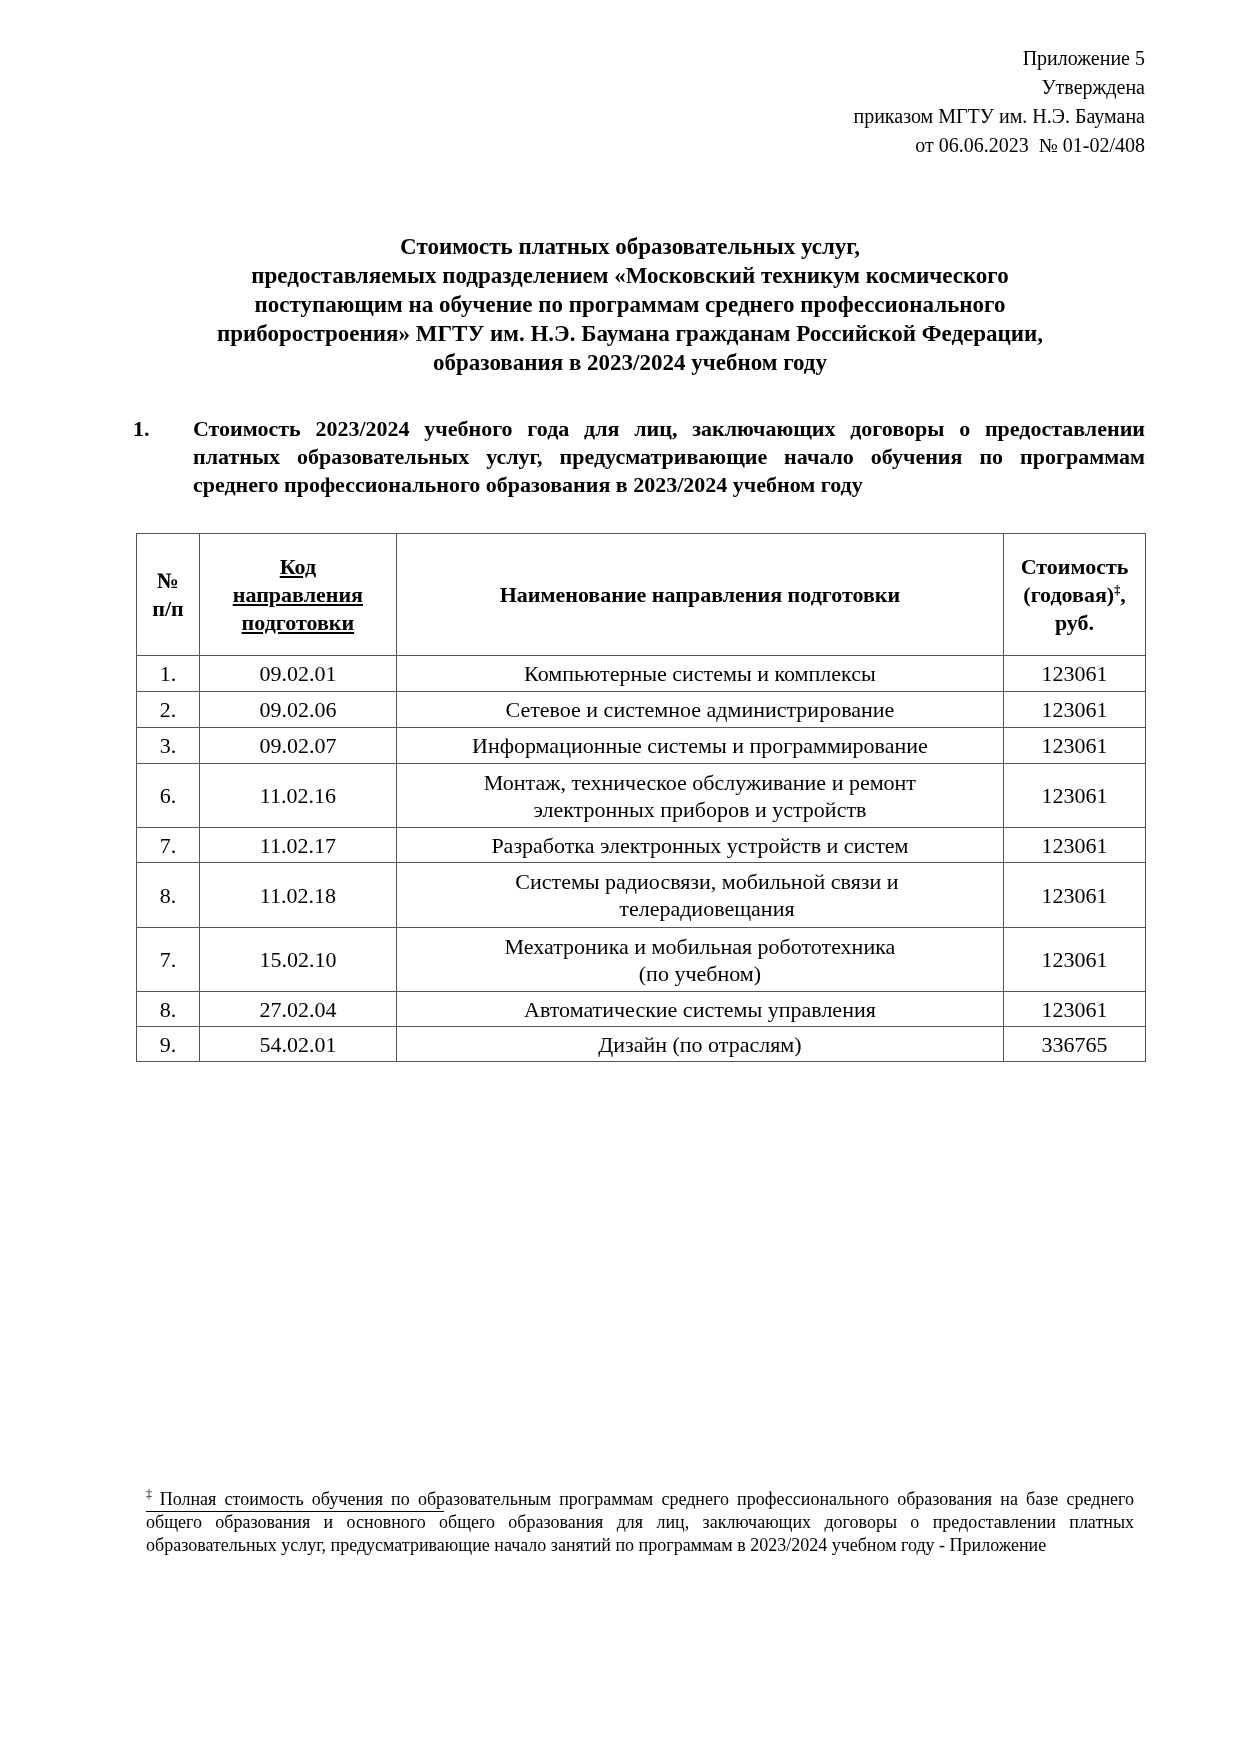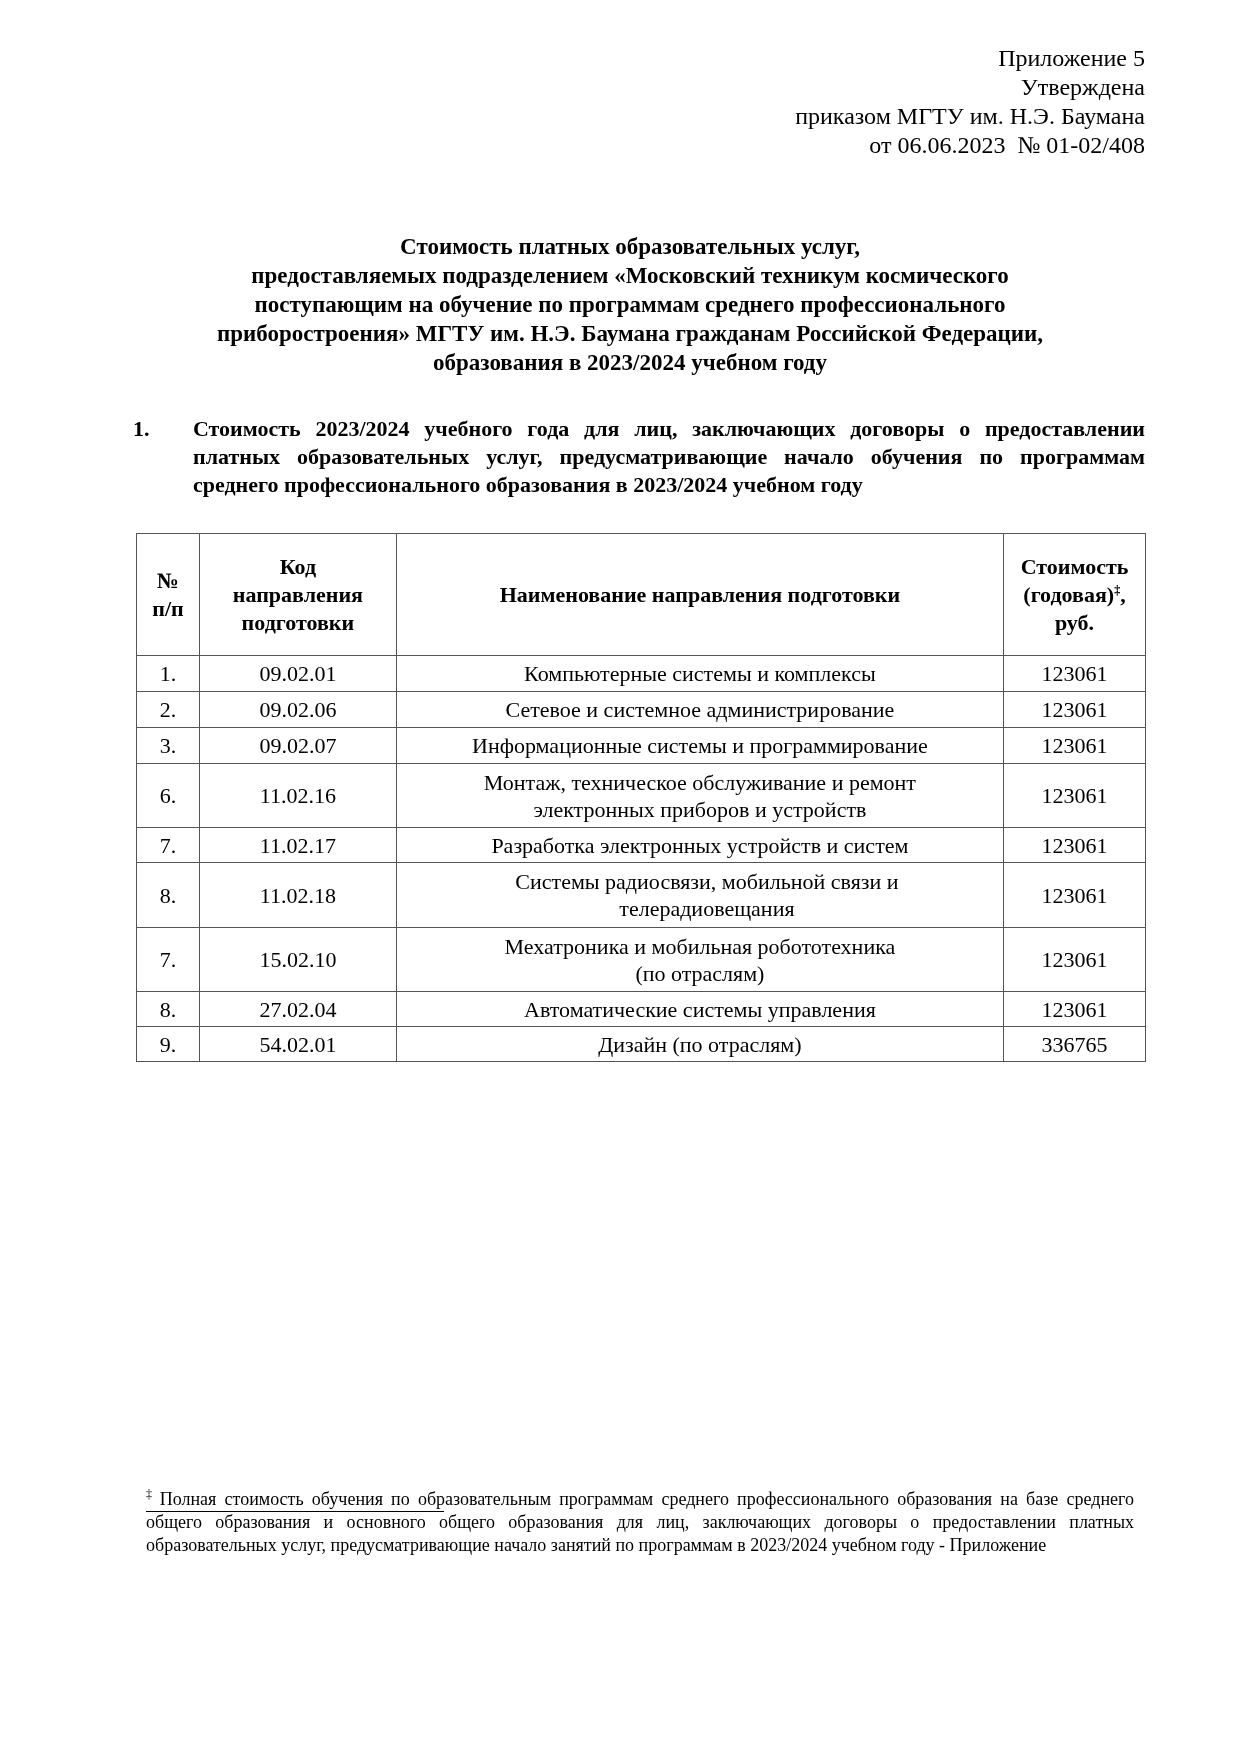--- a/index.html
+++ b/index.html
@@ -1,34 +1,34 @@
 <!DOCTYPE html>
 <html><head>
 <meta charset="utf-8">
 <style>
   html, body { margin: 0; padding: 0; background: #ffffff; }
   body { width: 1241px; height: 1755px; position: relative; overflow: hidden;
          font-family: "Liberation Serif", "DejaVu Serif", serif; color: #000; }
   .approval { position: absolute; right: 96px; top: 44px; text-align: right;
-              font-size: 24px; line-height: 29px; }
+              font-size: 20px; line-height: 29px; }
   .approval div { white-space: nowrap; }
   .title { position: absolute; left: 150px; width: 960px; top: 232px; text-align: center;
            font-weight: bold; font-size: 23px; line-height: 29px; }
   .section { position: absolute; left: 133px; top: 415px; width: 1012px;
              font-weight: bold; font-size: 22px; line-height: 28px; }
   .section .num { position: absolute; left: 0; top: 0; }
   .section .text { margin-left: 60px; text-align: justify; text-align-last: left; }
   table.prices { position: absolute; left: 136px; top: 533px; width: 1010px;
                  border-collapse: collapse; font-size: 22px; }
   table.prices th, table.prices td { border: 1.5px solid #555; padding: 0 8px; }
   table.prices th { font-weight: bold; line-height: 28px; vertical-align: middle; text-align: center; }
   table.prices td { line-height: 27px; vertical-align: middle; }
   td.c-num, td.c-code, td.c-price { text-align: center; }
   td.c-name { text-align: center; padding-left: 10px; }
-  th.h-code { vertical-align: top; padding-top: 2px; }
+  th.h-code { vertical-align: top; padding-top: 2px; text-decoration: underline; }
   sup { font-size: 12px; line-height: 0; }
   .fn-rule { position: absolute; left: 146px; top: 1511px; width: 298px; height: 0; border-top: 1.5px solid #000; }
   .footnote { position: absolute; left: 146px; top: 1488px; width: 988px; font-size: 18px; line-height: 23px;
               text-align: justify; text-align-last: left; }
   .footnote .mark { font-size: 12px; vertical-align: super; line-height: 0; margin-right: 4px; }
 </style>
 </head>
 <body>
 
 <div class="approval">
@@ -126,21 +126,21 @@
         <div>Системы радиосвязи, мобильной связи и</div>
         <div>телерадиовещания</div>
       </td>
       <td class="c-price">123061</td>
     </tr>
     <tr style="height:64px">
       <td class="c-num">7.</td>
       <td class="c-code">15.02.10</td>
       <td class="c-name">
         <div>Мехатроника и мобильная робототехника</div>
-        <div>(по отраслям)</div>
+        <div>(по учебном)</div>
       </td>
       <td class="c-price">123061</td>
     </tr>
     <tr style="height:35px">
       <td class="c-num">8.</td>
       <td class="c-code">27.02.04</td>
       <td class="c-name">
           <div>Автоматические системы управления</div>
         </td>
       <td class="c-price">123061</td>

